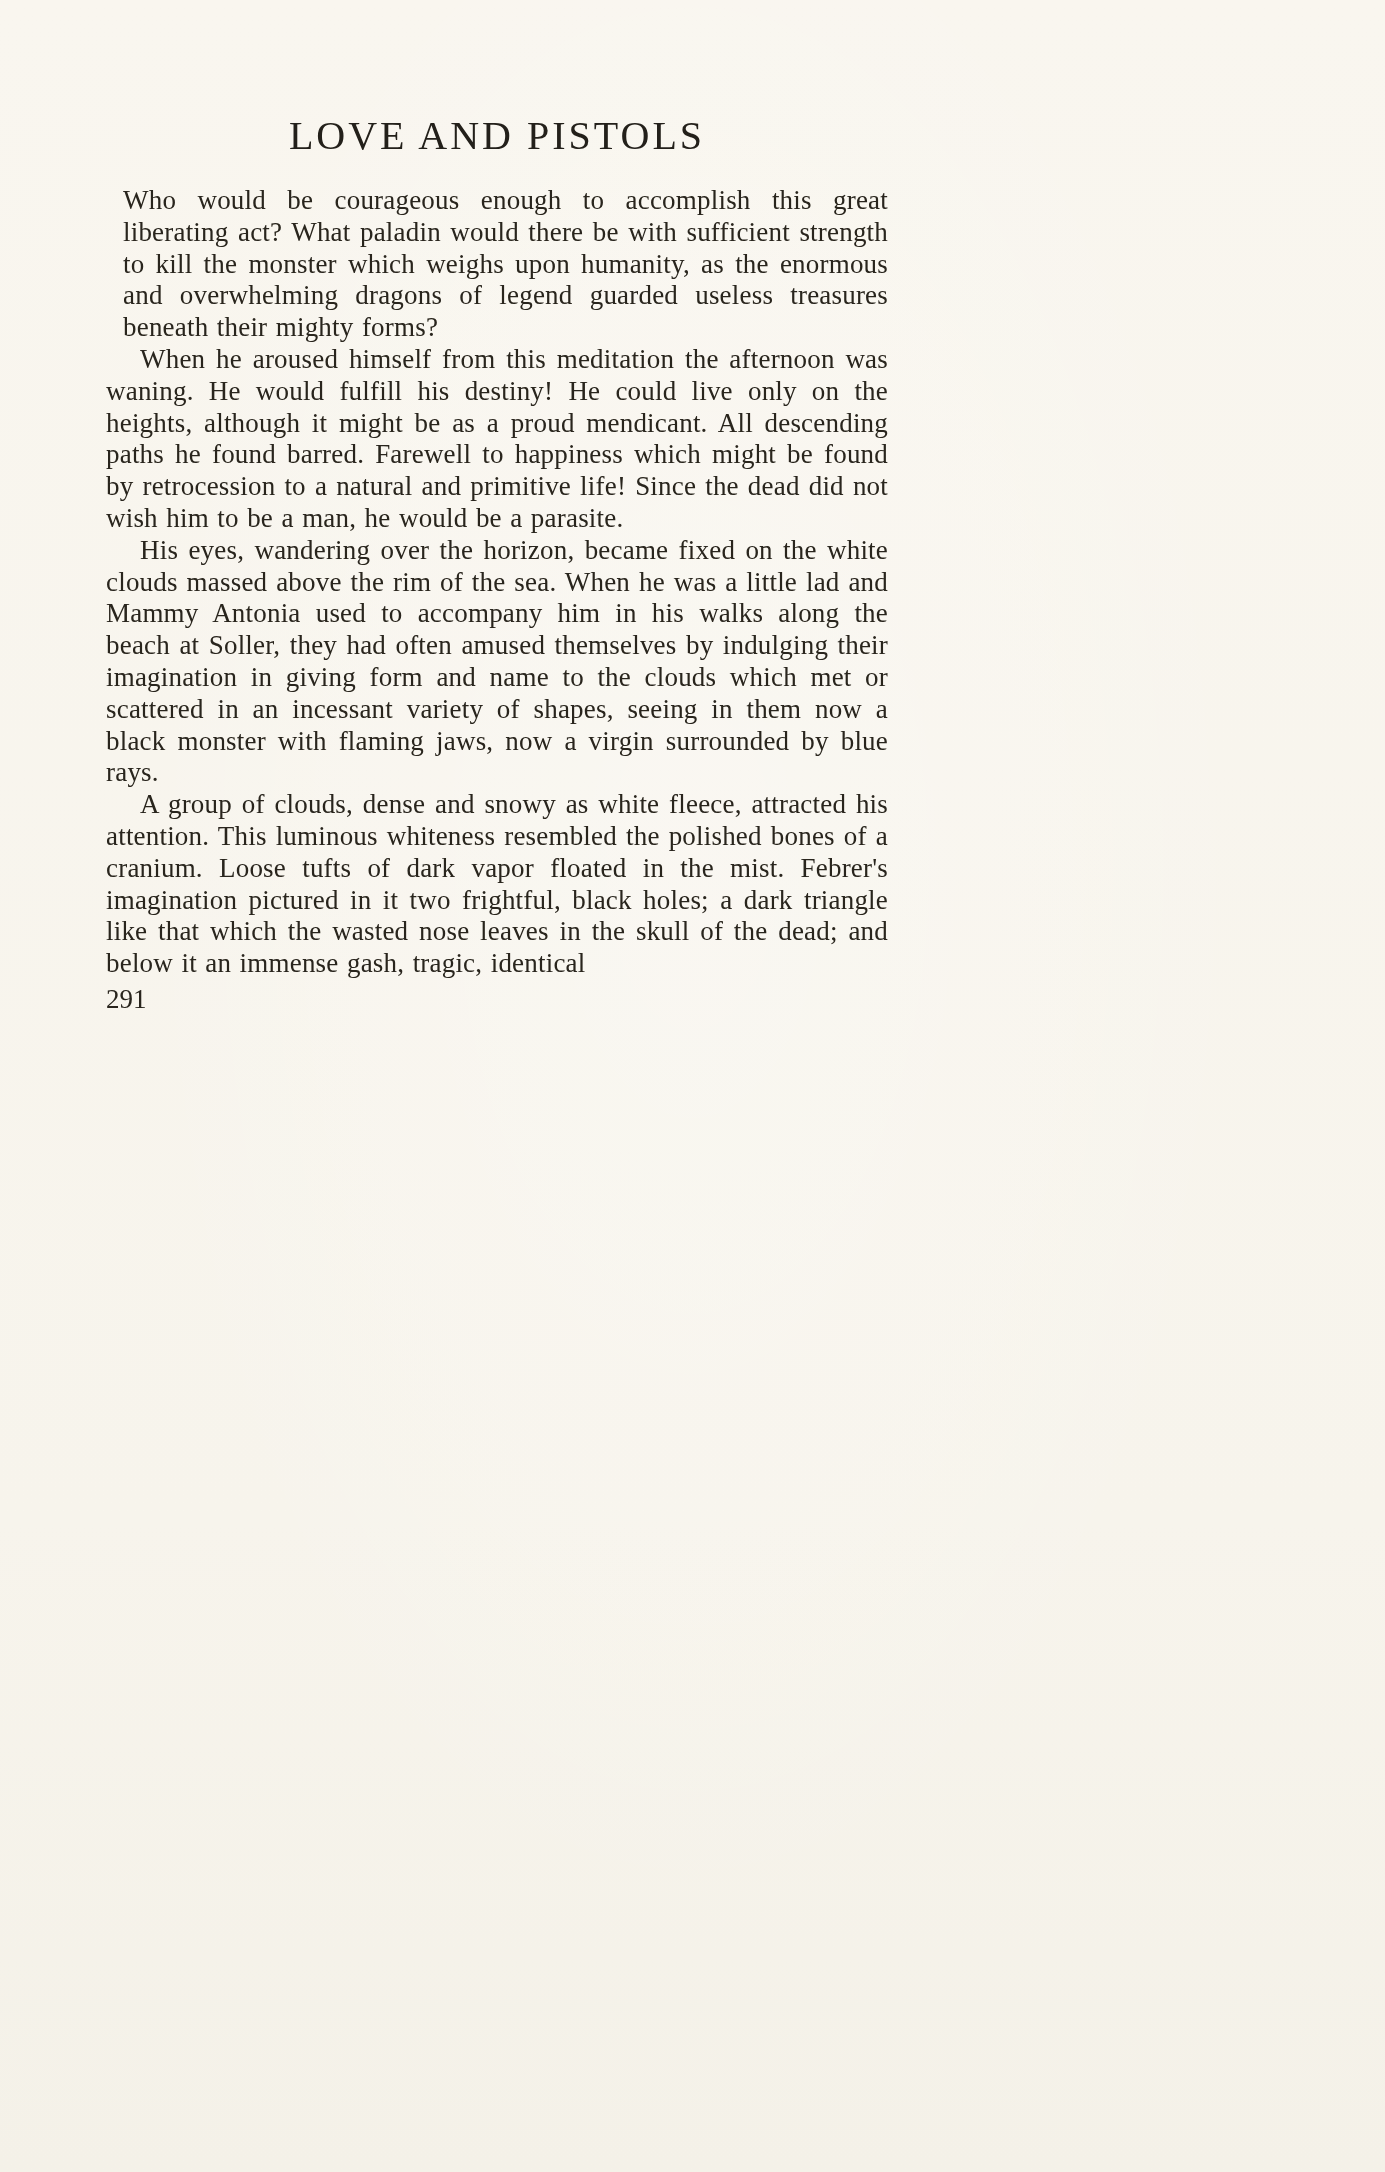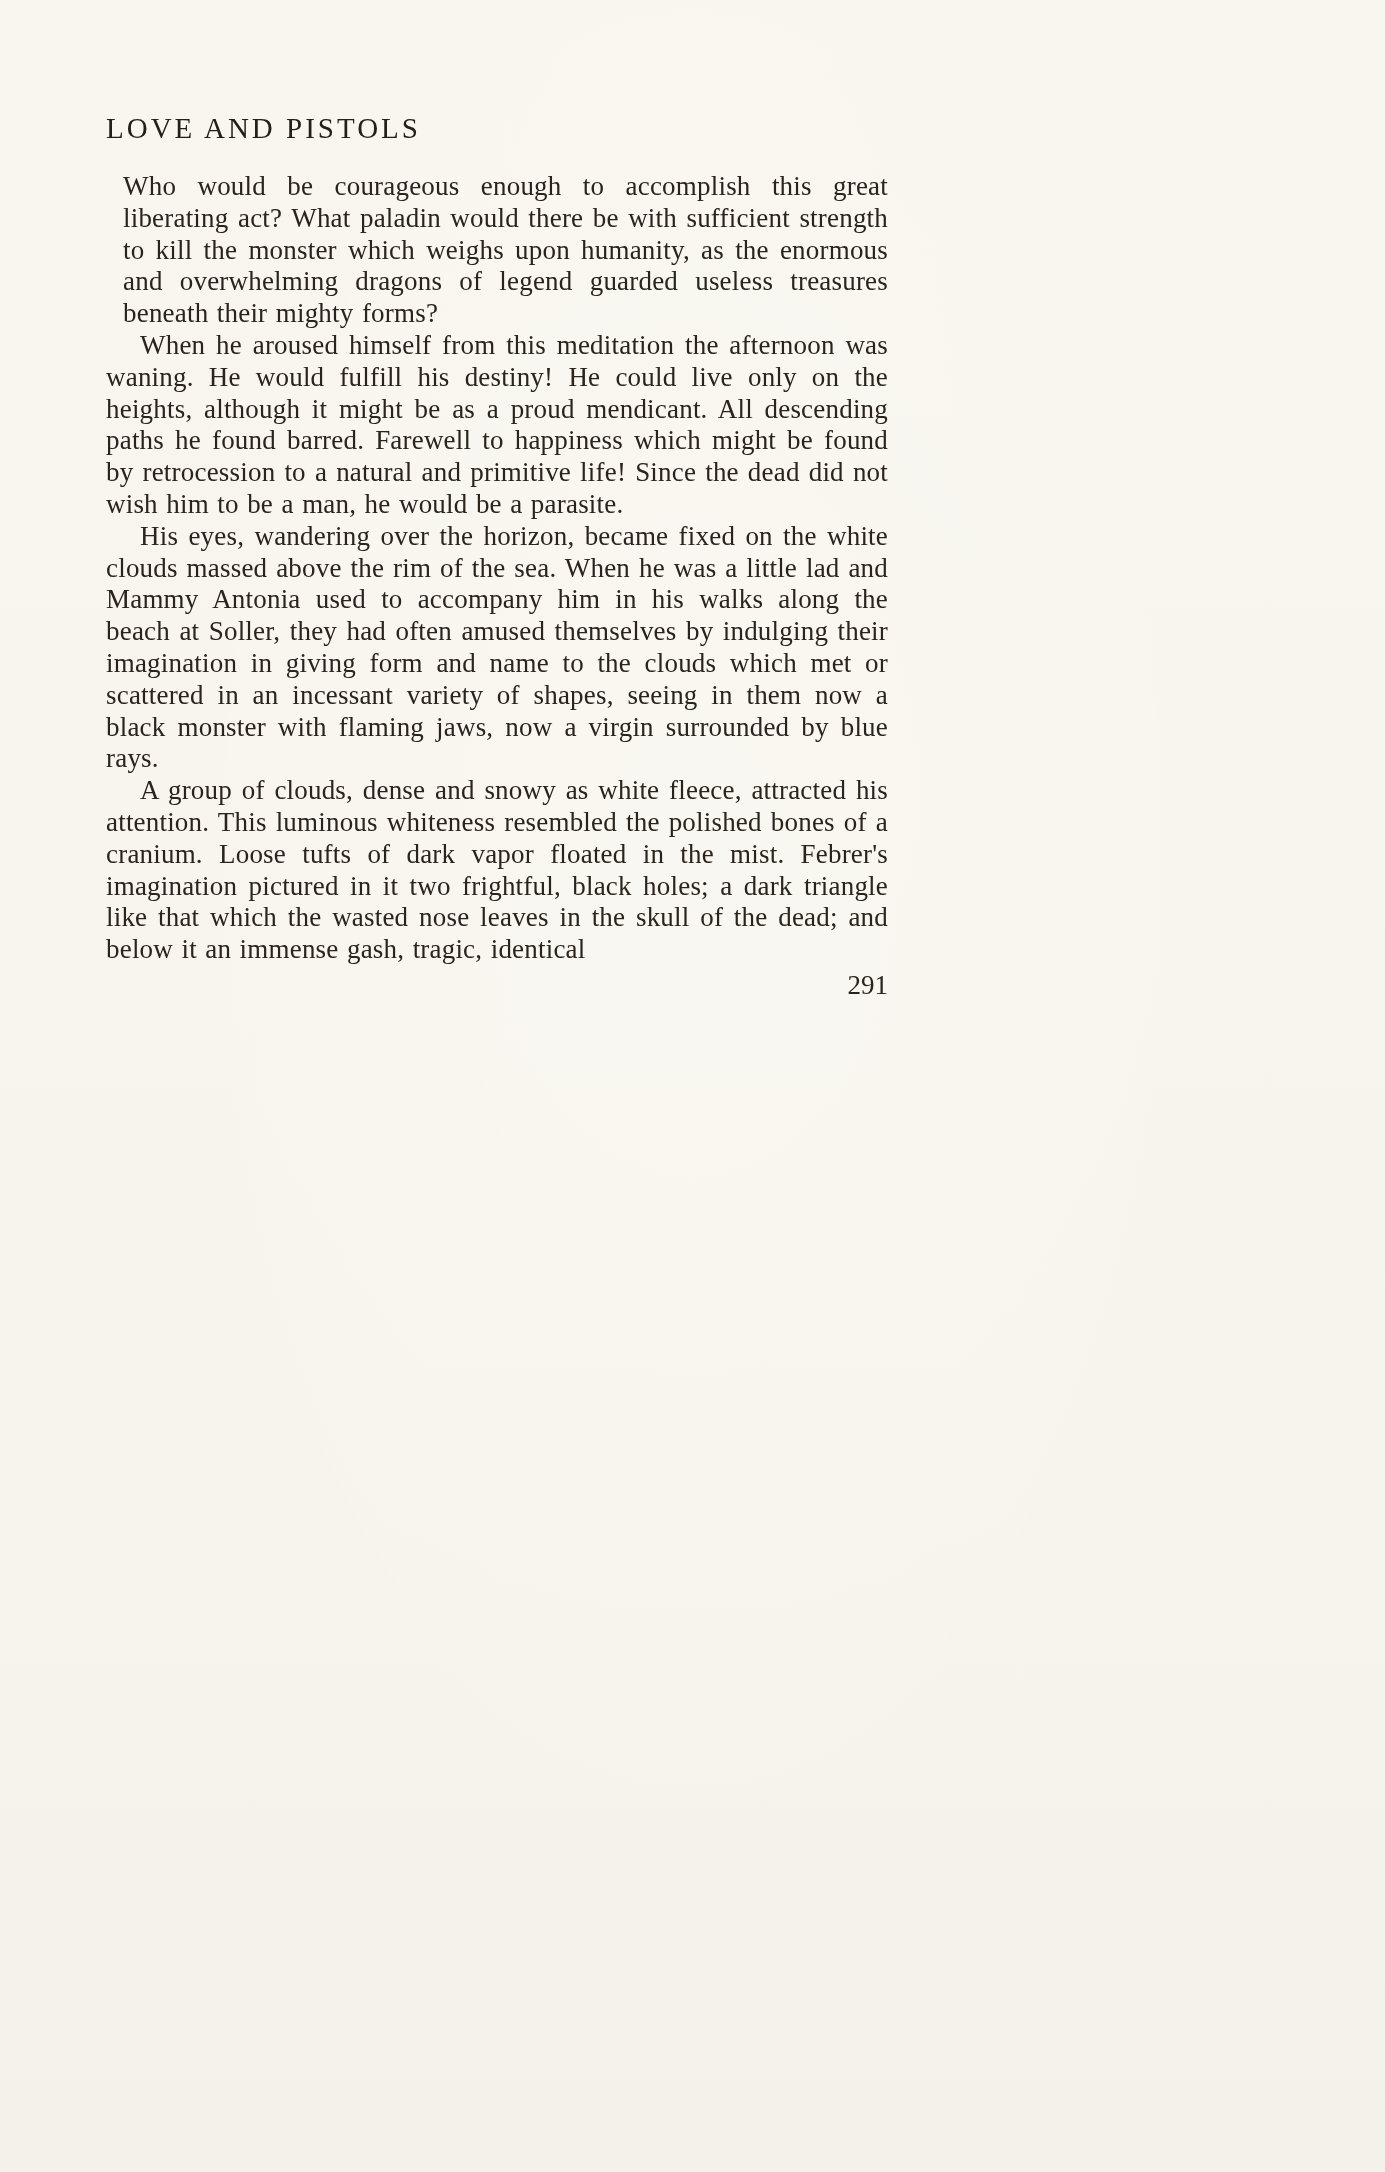--- a/index.html
+++ b/index.html
@@ -19,42 +19,43 @@
     overflow: hidden;
     color: #262219;
   }
   .content {
     position: absolute;
     left: 106px;
     top: 112px;
     width: 782px;
   }
   .book-title {
-    font-size: 29px;
+    text-align: center;
+    font-size: 40px;
     font-weight: normal;
     letter-spacing: 3px;
     margin: 0 0 26px 0;
     color: #23201a;
   }
   .text-block .para {
     margin: 0;
     font-size: 27px;
     line-height: 31.8px;
     text-align: justify;
     text-indent: 34px;
     letter-spacing: 0.2px;
     word-spacing: 1.5px;
     color: #29251d;
   }
   .text-block .para.no-indent {
     text-indent: 0;
     margin-left: 17px;
   }
   .page-number {
-    text-align: right;
+    text-align: left;
     font-size: 27px;
     margin-top: 4px;
     color: #29251d;
   }
 </style>
 </head>
 <body>
 
 <div class="page">
   <div class="content">

